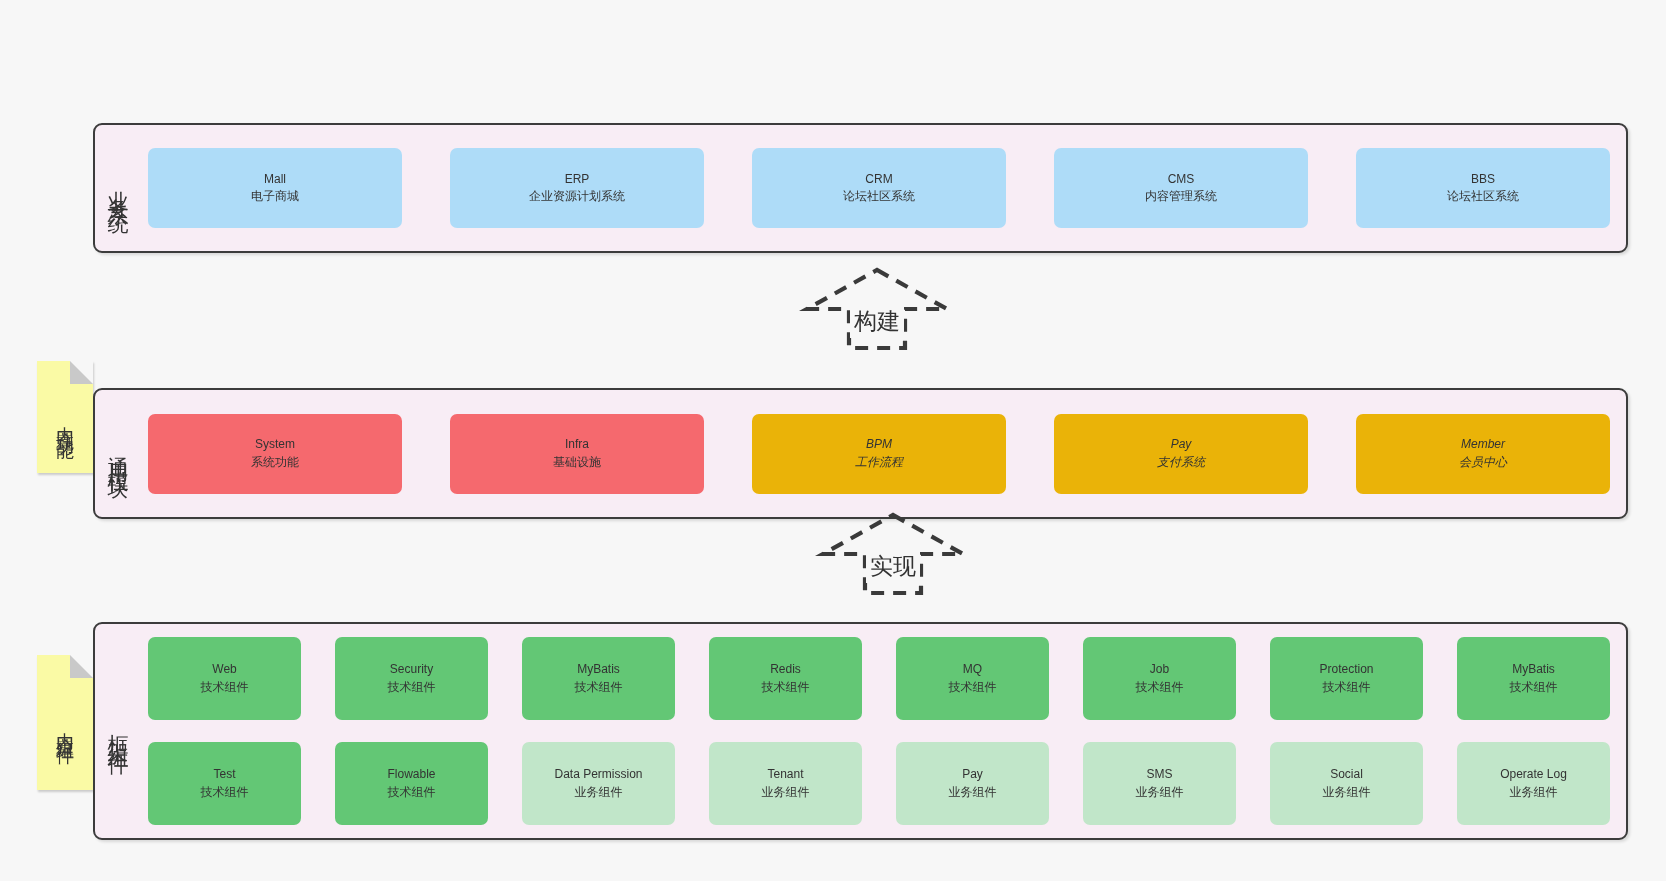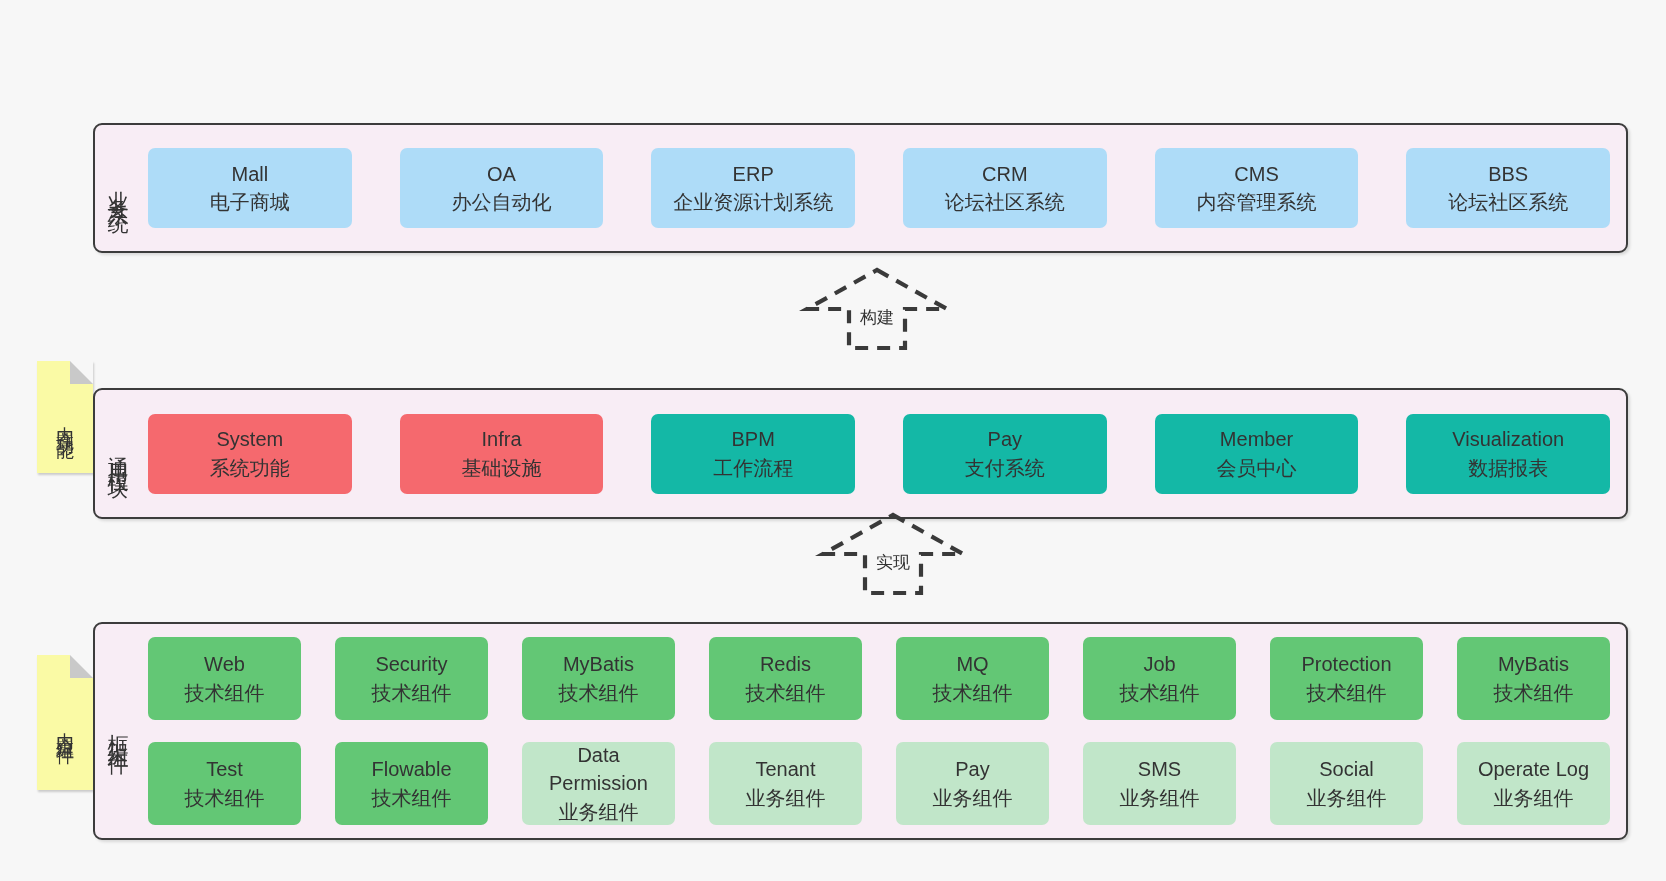--- a/index.html
+++ b/index.html
@@ -21,26 +21,26 @@
     writing-mode:vertical-lr;text-orientation:upright;
     font-size:21px;letter-spacing:7px;line-height:1;
     margin-left:13px;width:40px;text-align:center;flex:0 0 auto;
   }
   .panel-rows{flex:1;display:flex;flex-direction:column;gap:22px;padding-right:16px;}
   .row{display:flex;gap:48px;}
   .layer-framework .row{gap:34px;}
   .box{
     flex:1;height:80px;border-radius:7px;
     display:flex;flex-direction:column;align-items:center;justify-content:center;
-    text-align:center;font-size:20px;line-height:1.42;
+    text-align:center;font-size:12px;line-height:1.42;
   }
   .layer-framework .box{height:83px;padding:0 12px;box-sizing:border-box;}
   .box.blue{background:#aedcf8;}
   .box.red{background:#f5696e;}
-  .box.pink{background:#14b8a6;}
+  .box.pink{background:#eab308;font-style:italic;}
   .box.green{background:#63c775;}
   .box.lightgreen{background:#c1e6c9;}
   
   .tab{
     position:absolute;left:37px;width:56px;background:#fafaa5;z-index:0;
     display:flex;align-items:center;justify-content:center;
     box-shadow:1px 2px 2px rgba(0,0,0,0.18);
   }
   .tab-common{top:361px;height:112px;}
   .tab-framework{top:655px;height:135px;}
@@ -53,40 +53,36 @@
     border-width:23px 0 0 23px;
     border-color:#f7f7f7 transparent transparent #c9c9c9;
   }
   
   .arrow{position:absolute;width:156px;height:88px;z-index:2;}
   .arrow-build{left:799px;top:265px;}
   .arrow-impl{left:815px;top:510px;}
   .arrow svg{display:block;width:156px;height:88px;}
   .arrow-label{
     position:absolute;left:50%;top:40px;transform:translateX(-50%);
-    background:#f7f7f7;padding:1px 4px;font-size:17px;white-space:nowrap;
+    background:#f7f7f7;padding:1px 4px;font-size:23px;white-space:nowrap;
   }
 </style>
 </head>
 <body>
 
 <div class="canvas">
 
   <section class="layer-business">
     <div class="panel">
       <div class="panel-label">业务系统</div>
       <div class="panel-rows">
           <div class="row">
             <div class="box blue">
               <div class="box-title">Mall</div>
               <div class="box-subtitle">电子商城</div>
-            </div>
-            <div class="box blue">
-              <div class="box-title">OA</div>
-              <div class="box-subtitle">办公自动化</div>
             </div>
             <div class="box blue">
               <div class="box-title">ERP</div>
               <div class="box-subtitle">企业资源计划系统</div>
             </div>
             <div class="box blue">
               <div class="box-title">CRM</div>
               <div class="box-subtitle">论坛社区系统</div>
             </div>
             <div class="box blue">
@@ -131,24 +127,20 @@
               <div class="box-subtitle">工作流程</div>
             </div>
             <div class="box pink">
               <div class="box-title">Pay</div>
               <div class="box-subtitle">支付系统</div>
             </div>
             <div class="box pink">
               <div class="box-title">Member</div>
               <div class="box-subtitle">会员中心</div>
             </div>
-            <div class="box pink">
-              <div class="box-title">Visualization</div>
-              <div class="box-subtitle">数据报表</div>
-            </div>
           </div>
         </div>
     </div>
   </section>
 
   <div class="arrow arrow-impl">
     <svg viewBox="0 0 156 88">
       <path d="M78 5 L148 44 L106 44 L106 83 L50 83 L50 44 L8 44 Z" fill="none" stroke="#3a3a3a" stroke-width="4.2" stroke-dasharray="13 9" stroke-linecap="butt"></path>
     </svg>
     <div class="arrow-label">实现</div>

